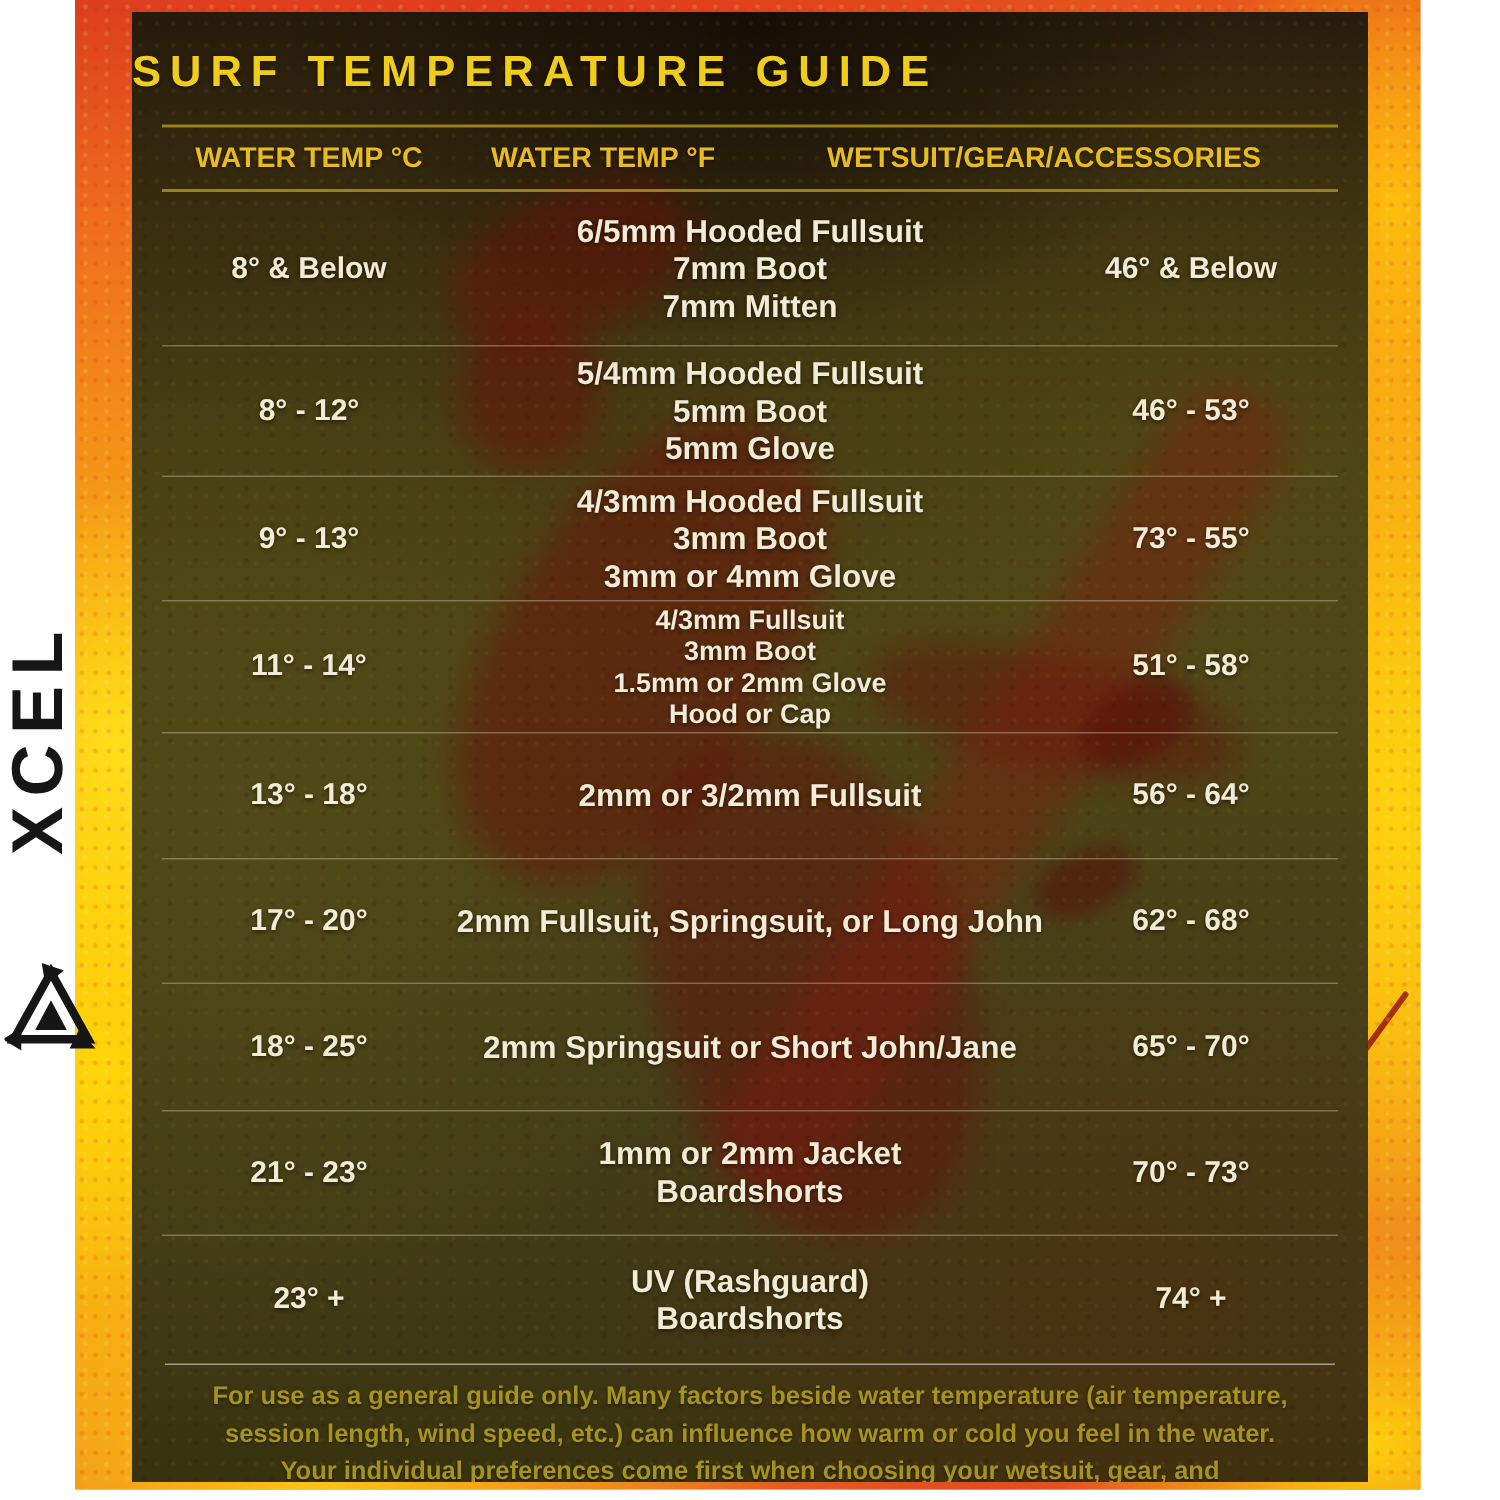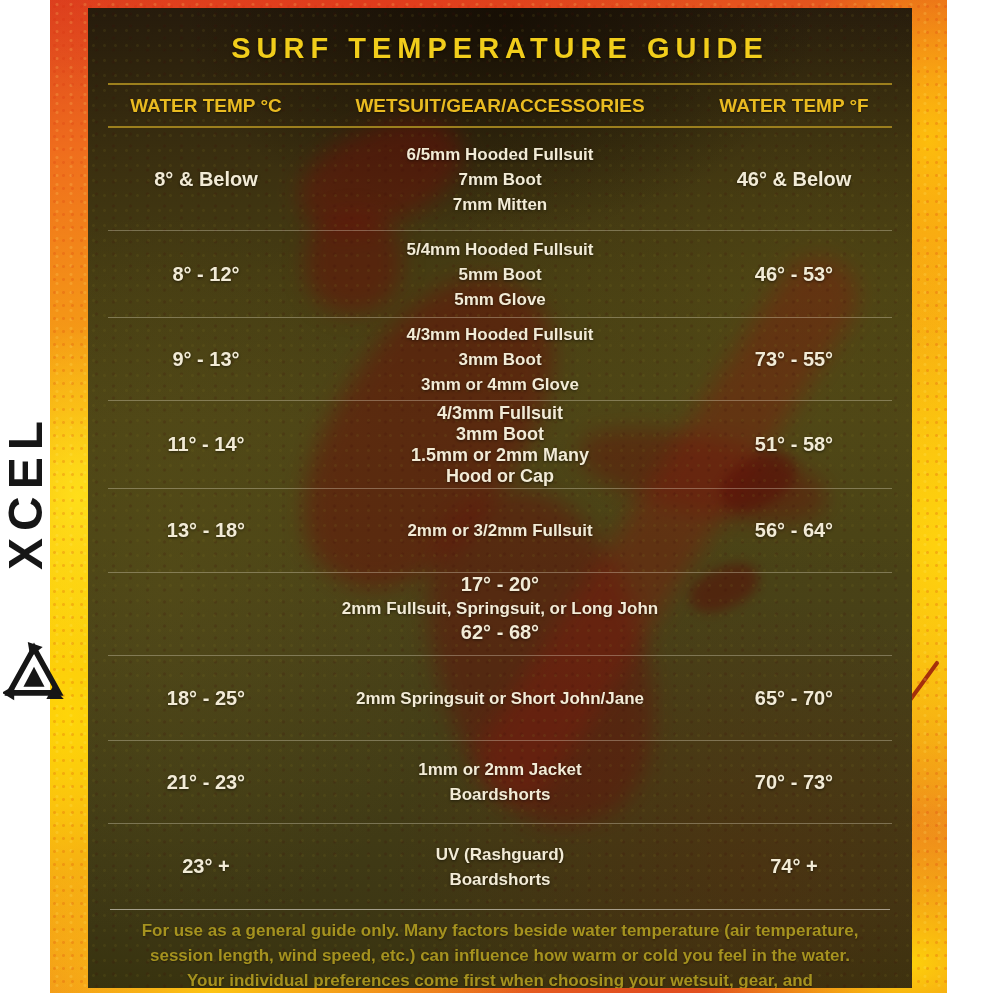--- a/index.html
+++ b/index.html
@@ -45,48 +45,48 @@
   .sil-head{left:218px;top:205px;width:95px;height:100px;}
   .sil-torso{left:248px;top:255px;width:185px;height:340px;transform:rotate(32deg);}
   .sil-arm{left:490px;top:430px;width:250px;height:75px;transform:rotate(12deg);background:rgba(100,14,8,.42);}
   .sil-legs{left:350px;top:480px;width:205px;height:340px;transform:rotate(-16deg);background:rgba(100,14,8,.45);}
   .sil-board{left:540px;top:205px;width:80px;height:630px;transform:rotate(33deg);background:rgba(128,26,12,.4);border-radius:40px;}
   .sil-fin1{left:630px;top:450px;width:80px;height:48px;transform:rotate(-30deg);background:rgba(88,10,5,.5);filter:blur(6px);}
   .sil-fin2{left:600px;top:560px;width:72px;height:40px;transform:rotate(-24deg);background:rgba(88,10,5,.5);filter:blur(6px);}
 
   .content{position:relative;z-index:2;height:100%;}
 
-  .title{margin:0;padding-top:24px;text-align:center;font-size:29px;font-weight:bold;
+  .title{margin:0;padding-top:24px;font-size:29px;font-weight:bold;
     letter-spacing:6px;color:#f1cd1b;text-shadow:0 1px 3px rgba(0,0,0,.55);}
   .rule{height:2px;background:#9c7f1d;margin:18px 20px 0 20px;}
   .rule.r2{margin-top:0;}
   .rule-light{height:1px;background:rgba(215,210,198,.68);margin:0 22px;}
 
   .header-row{display:flex;align-items:center;height:41px;margin:0 20px;}
   .hcell{font-size:19px;font-weight:bold;color:#e9bb21;text-align:center;
     text-shadow:0 1px 2px rgba(0,0,0,.5);}
   .hc1,.hc3{flex:0 0 25%;}
   .hc2{flex:0 0 50%;}
 
   .tbody{margin:0 20px;}
   .row{display:flex;align-items:center;}
   .row + .row{border-top:1px solid rgba(242,235,215,.32);}
   .row:nth-child(1){min-height:102px;}
   .row:nth-child(2){min-height:86px;}
   .row:nth-child(3){min-height:82px;}
   .row:nth-child(4){min-height:87px;}
   .row:nth-child(5){min-height:83px;align-items:center;}
-  .row:nth-child(6){min-height:82px;flex-direction:column;}
+  .row:nth-child(6){min-height:82px;}
   .row:nth-child(7){min-height:84px;}
   .row:nth-child(8){min-height:82px;}
   .row:nth-child(9){min-height:85px;}
   .cell{text-align:center;color:#f2ebd6;font-weight:bold;text-shadow:0 1px 3px rgba(0,0,0,.55);}
   .temp{flex:0 0 25%;font-size:20px;}
   .gear{flex:0 0 50%;}
-  .gear-line{font-size:17px;line-height:25px;}
+  .gear-line{font-size:21px;line-height:25px;}
   .row:nth-child(4) .gear-line{font-size:18px;line-height:21px;}
 
   .footer{padding:8px 46px 0 46px;text-align:center;}
   .footer-line{font-size:17px;line-height:25px;font-weight:600;color:#a5921f;
     text-shadow:0 1px 2px rgba(0,0,0,.4);}
 
   
   .brand{position:absolute;left:0;top:348px;width:52px;height:364px;z-index:3;}
   .brand-text{writing-mode:vertical-rl;transform:rotate(180deg);margin:0 auto;
     height:288px;width:50px;line-height:50px;text-align:center;
@@ -111,22 +111,22 @@
       <div class="sil sil-fin1"></div>
       <div class="sil sil-fin2"></div>
 
       <div class="content">
         <h1 class="title">SURF TEMPERATURE GUIDE</h1>
 
         <div class="rule"></div>
 
         <div class="header-row">
           <div class="hcell hc1">WATER TEMP °C</div>
+          <div class="hcell hc3">WATER TEMP °F</div>
           <div class="hcell hc2">WETSUIT/GEAR/ACCESSORIES</div>
-          <div class="hcell hc3">WATER TEMP °F</div>
         </div>
 
         <div class="rule r2"></div>
 
         <div class="tbody">
             <div class="row">
               <div class="cell temp">8° &amp; Below</div>
               <div class="cell gear">
                 <div class="gear-line">6/5mm Hooded Fullsuit</div>
                 <div class="gear-line">7mm Boot</div>
@@ -150,21 +150,21 @@
                 <div class="gear-line">3mm Boot</div>
                 <div class="gear-line">3mm or 4mm Glove</div>
               </div>
               <div class="cell temp">73° - 55°</div>
             </div>
             <div class="row">
               <div class="cell temp">11° - 14°</div>
               <div class="cell gear">
                 <div class="gear-line">4/3mm Fullsuit</div>
                 <div class="gear-line">3mm Boot</div>
-                <div class="gear-line">1.5mm or 2mm Many</div>
+                <div class="gear-line">1.5mm or 2mm Glove</div>
                 <div class="gear-line">Hood or Cap</div>
               </div>
               <div class="cell temp">51° - 58°</div>
             </div>
             <div class="row">
               <div class="cell temp">13° - 18°</div>
               <div class="cell gear">
                 <div class="gear-line">2mm or 3/2mm Fullsuit</div>
               </div>
               <div class="cell temp">56° - 64°</div>

